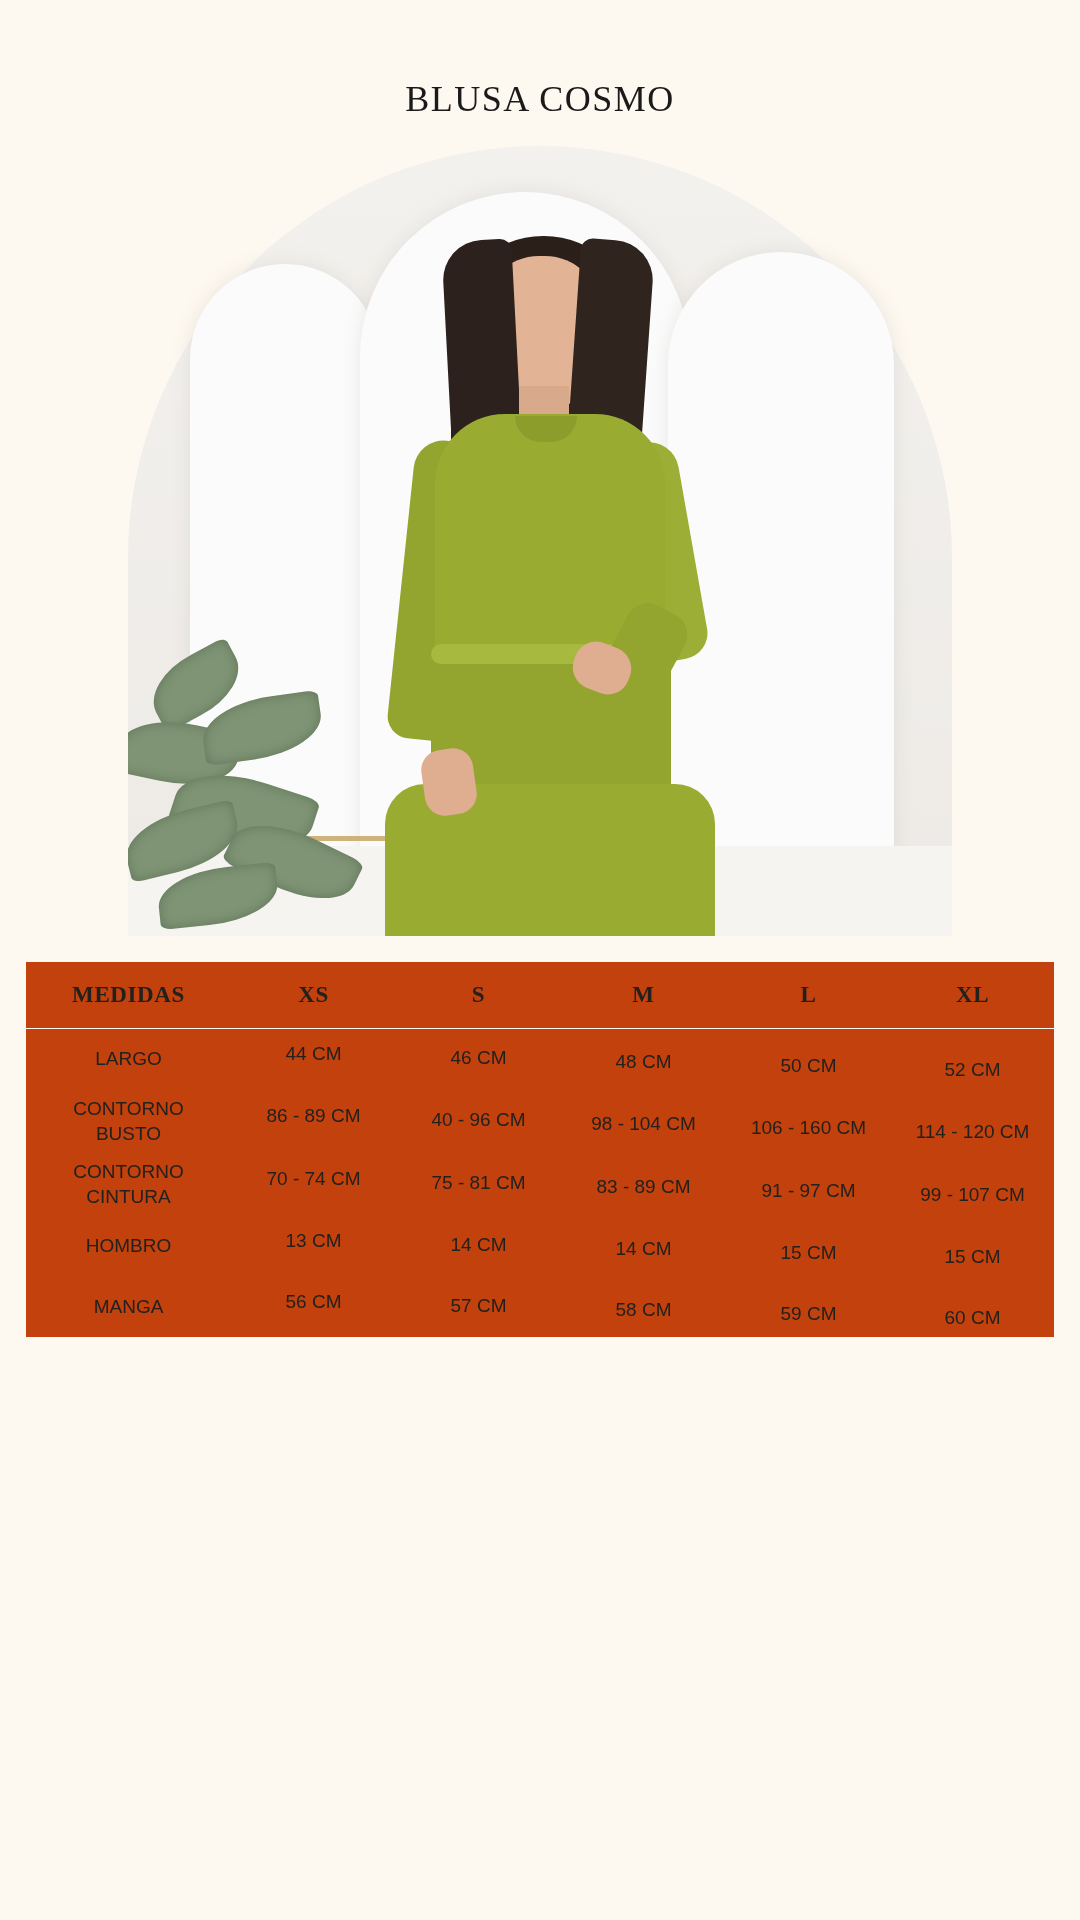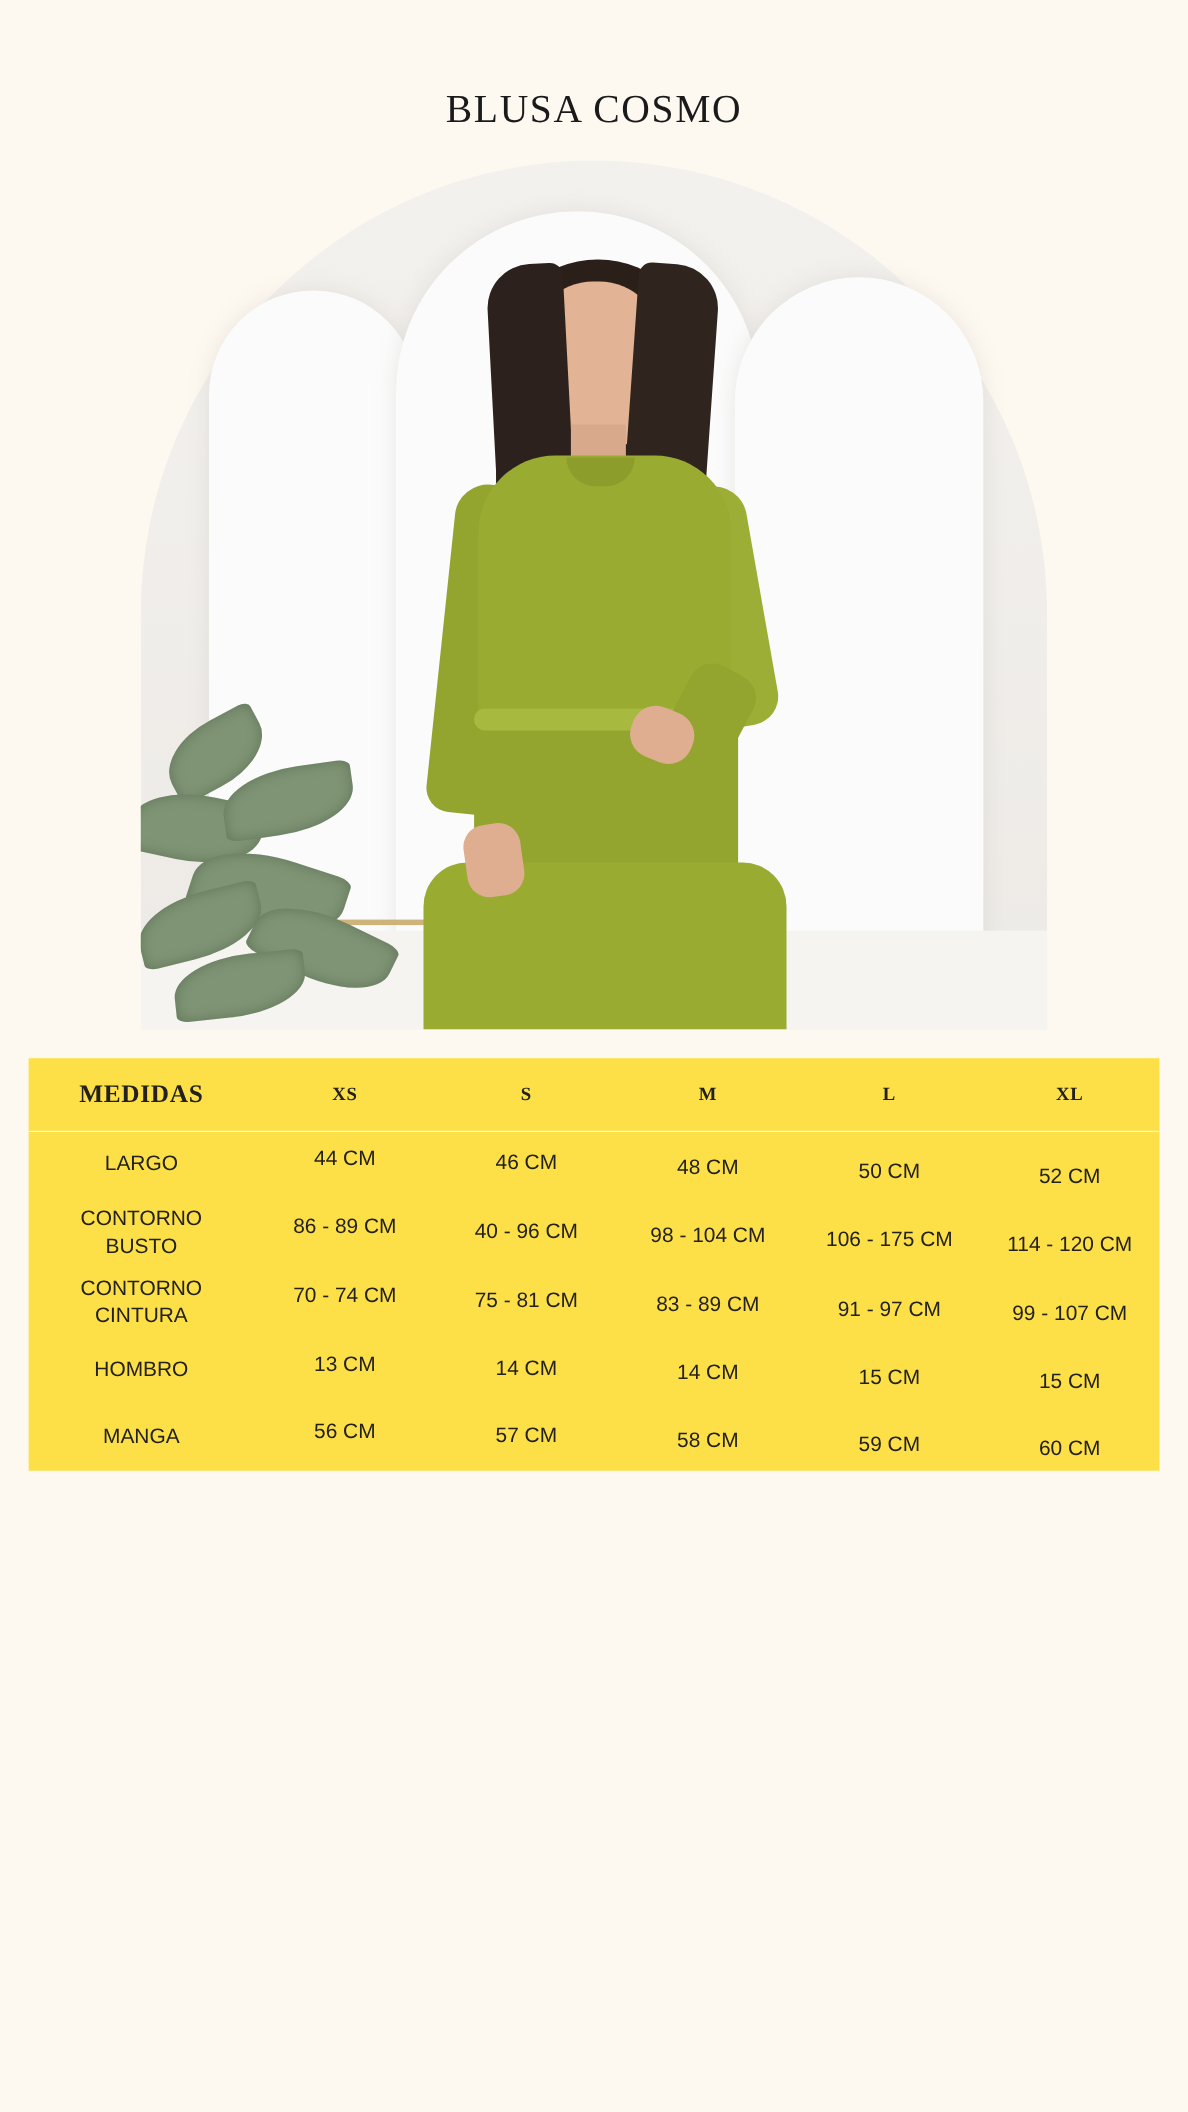--- a/index.html
+++ b/index.html
@@ -267,42 +267,42 @@
     background: #9aab32;
     border-radius: 40px 40px 0 0;
   }
 
   
   .table-wrap {
     position: absolute;
     top: 962px;
     left: 26px;
     width: 1028px;
-    background: #fde047;
+    background: #c2410c;
   }
   table.size-table {
     border-collapse: collapse;
     width: 1028px;
     table-layout: fixed;
   }
   table.size-table th,
   table.size-table td {
     text-align: center;
     color: #23211e;
     font-family: "Liberation Sans", sans-serif;
     font-size: 19px;
     font-weight: 400;
     padding: 0;
     border: none;
   }
   table.size-table thead th {
     height: 66px;
     font-family: "Liberation Serif", serif;
     font-weight: 700;
-    font-size: 17px;
+    font-size: 23px;
     letter-spacing: .6px;
   }
   table.size-table thead th.label-col {
     font-size: 23px;
   }
   table.size-table tbody tr {
     height: 61px;
   }
   table.size-table tbody tr.tall {
     height: 63px;
@@ -415,21 +415,21 @@
           <td><span class="j2">46 CM</span></td>
           <td><span class="j3">48 CM</span></td>
           <td><span class="j4">50 CM</span></td>
           <td><span class="j5">52 CM</span></td>
         </tr>
         <tr class="tall">
           <td class="label-col"><span>CONTORNO<br>BUSTO</span></td>
           <td><span class="j1">86 - 89 CM</span></td>
           <td><span class="j2">40 - 96 CM</span></td>
           <td><span class="j3">98 - 104 CM</span></td>
-          <td><span class="j4">106 - 175 CM</span></td>
+          <td><span class="j4">106 - 160 CM</span></td>
           <td><span class="j5">114 - 120 CM</span></td>
         </tr>
         <tr class="tall">
           <td class="label-col"><span>CONTORNO<br>CINTURA</span></td>
           <td><span class="j1">70 - 74 CM</span></td>
           <td><span class="j2">75 - 81 CM</span></td>
           <td><span class="j3">83 - 89 CM</span></td>
           <td><span class="j4">91 - 97 CM</span></td>
           <td><span class="j5">99 - 107 CM</span></td>
         </tr>

